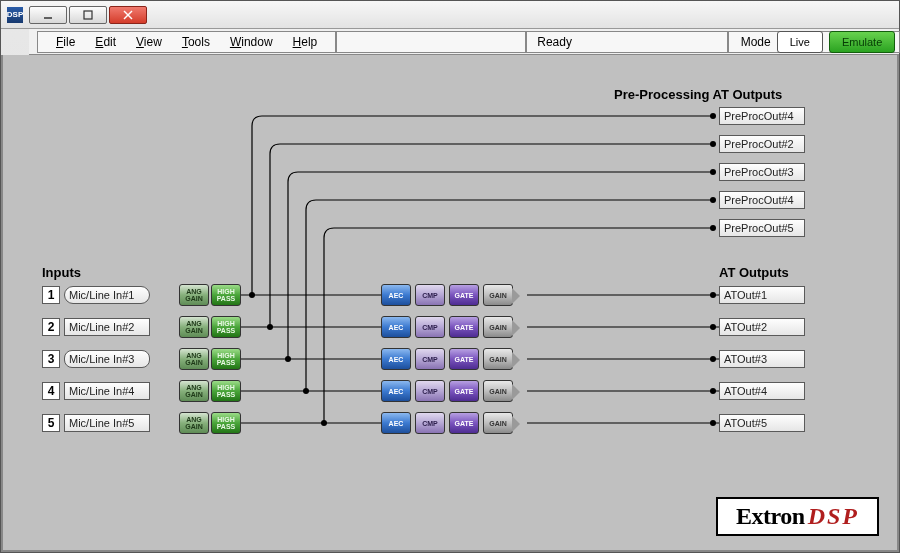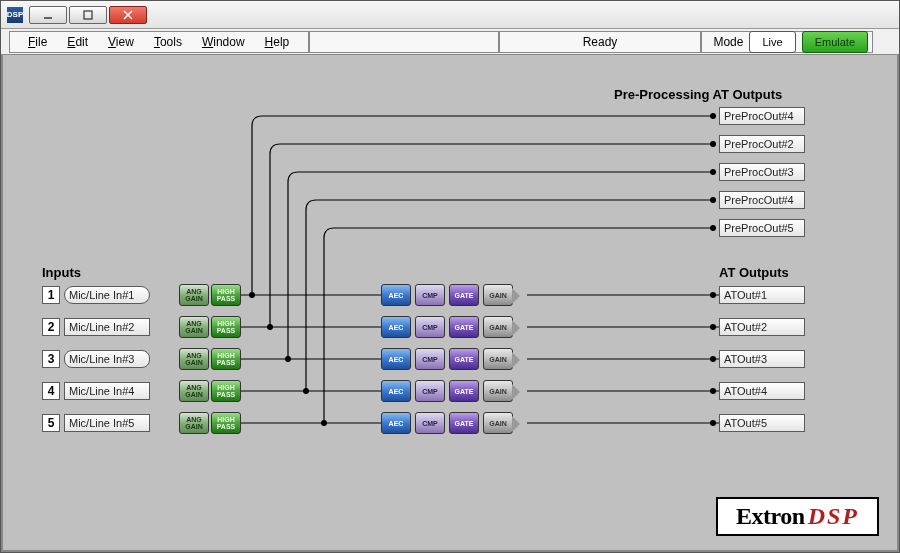--- a/index.html
+++ b/index.html
@@ -43,34 +43,35 @@
   .win-btn svg { width:10px; height:10px; }
 
   .menu-row {
     height: 26px;
     background: #f0f0f0;
     border-bottom: 1px solid #888;
     display:flex;
     align-items:center;
     padding: 0 8px;
     gap:0;
+    margin-left:28px;
   }
   .menu-group {
     height: 22px;
     border:1px solid #888;
     background:#f7f7f7;
     display:flex;
     align-items:center;
     padding: 0 10px;
   }
   .menu-group.menu-main { width: 300px; gap:4px; }
   .menu-item { padding: 1px 8px; cursor:default; }
   .menu-item u { text-decoration: underline; }
   .menu-group.empty { flex:0 0 190px; }
-  .menu-group.status { flex:0 0 202px;justify-content:center; }
+  .menu-group.status { flex:0 0 202px; }
   .menu-group.mode { flex: 0 0 172px; gap:6px; padding:0 4px; justify-content:flex-end;}
   .mode-btn {
     border:1px solid #555;
     height:22px; padding:0 12px;
     font-size:11px; border-radius:3px;
     display:flex; align-items:center;
   }
   .mode-live { background:#fff;}
   .mode-emu { background: linear-gradient(#67d24e,#2ba321); color:#063b05; border-color:#135e0d;}
 

